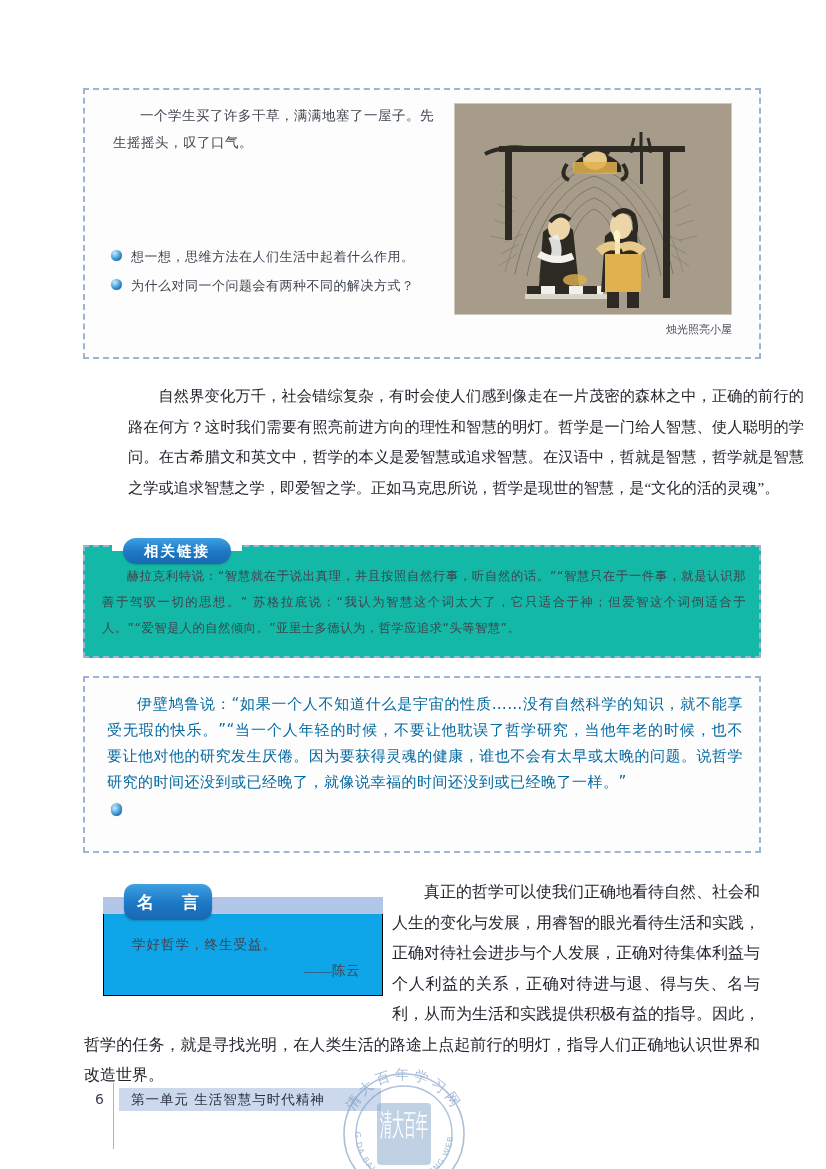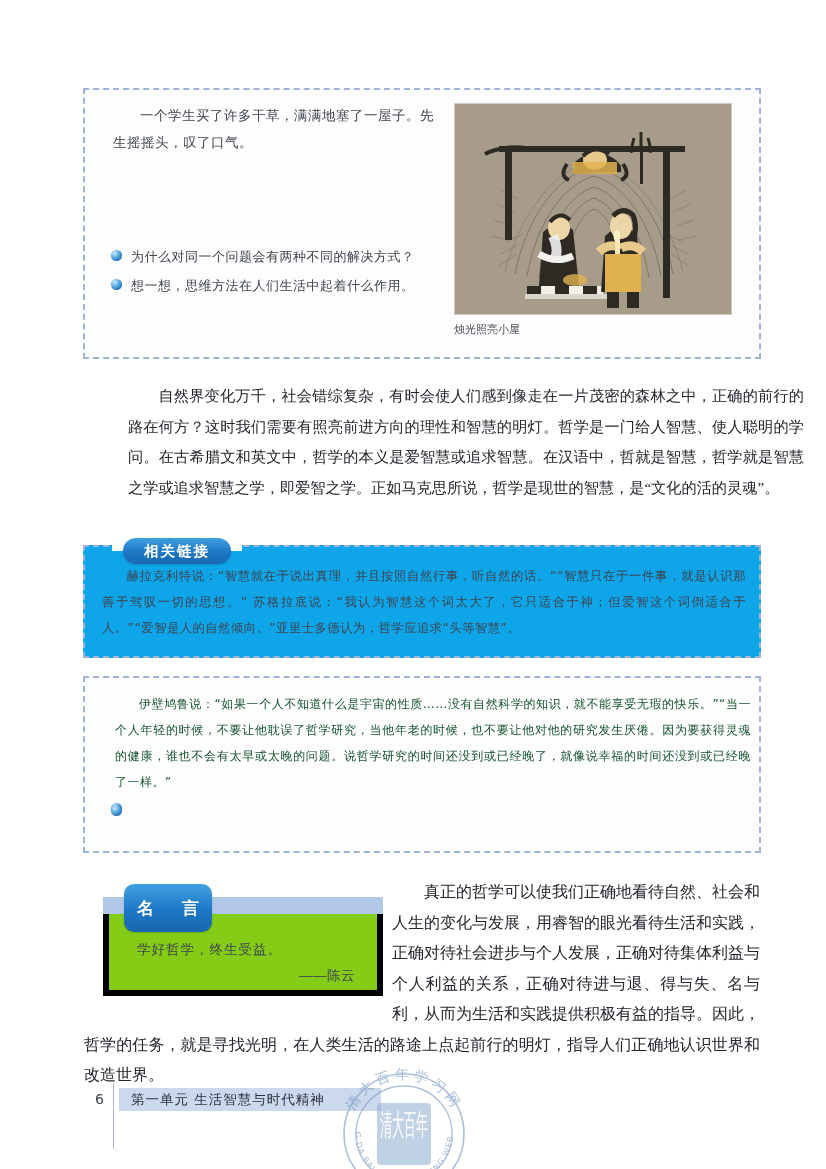--- a/index.html
+++ b/index.html
@@ -96,21 +96,21 @@
   .illus-frame {
     width: 278px;
     height: 212px;
     background: #a79c89;
     position: relative;
     overflow: hidden;
     border: 1px solid #cfc9bd;
     box-sizing: border-box;
   }
   .illus-caption {
-    text-align: left;
+    text-align: right;
     font-size: 11px;
     color: #4a4f59;
     margin-top: 7px;
     font-family: "DejaVu Sans", "Liberation Sans", sans-serif;
   }
 
   
   .body-para {
     position: absolute;
     font-size: 15.2px;
@@ -127,21 +127,21 @@
     margin-left: 48px;
   }
 
   
   #links-box {
     left: 83px;
     top: 545px;
     width: 678px;
     height: 113px;
     border: 2px dashed #9fb4d4;
-    background: #0ea5e9;
+    background: #14b8a6;
     box-sizing: border-box;
     position: absolute;
   }
   .badge-pill {
     position: absolute;
     z-index: 5;
     display: flex;
     align-items: center;
     justify-content: center;
     color: #ffffff;
@@ -183,84 +183,84 @@
 
   
   #epicurus-box {
     left: 83px;
     top: 676px;
     width: 678px;
     height: 177px;
   }
   .epicurus-text {
     position: absolute;
-    left: 30px;
+    left: 22px;
     top: 13px;
     width: 636px;
-    font-size: 12px;
+    font-size: 15px;
     line-height: 26px;
-    color: #14532d;
+    color: #0369a1;
     text-align: justify;
     text-indent: 2em;
   }
   .epicurus-questions {
     position: absolute;
     left: 24px;
     top: 118px;
     width: 640px;
     font-size: 12.6px;
     line-height: 25px;
     color: #3f444f;
   }
 
   
   #quote-box {
     position: absolute;
     left: 103px;
     top: 897px;
     width: 280px;
     height: 99px;
-    background: #84cc16;
-    border: 6px solid #000000;
+    background: #0ea5e9;
+    border: 1px solid #000000;
     box-sizing: border-box;
   }
   #quote-band {
     position: absolute;
     left: 103px;
     top: 897px;
     width: 280px;
     height: 17px;
     background: #b2c6e8;
   }
   #quote-badge {
     left: 124px;
     top: 884px;
     width: 88px;
-    height: 48px;
+    height: 36px;
     font-size: 17px;
     letter-spacing: 9px;
     text-indent: 9px;
     border-radius: 10px;
   }
   .quote-line {
     position: absolute;
     left: 28px;
     top: 38px;
     font-size: 13.5px;
     color: #3f444f;
     font-family: "DejaVu Sans", "Liberation Sans", sans-serif;
     letter-spacing: 1px;
   }
   .quote-author {
     position: absolute;
     right: 22px;
     top: 64px;
     font-size: 13.5px;
     color: #3f444f;
-    font-family: Liberation Sans, sans-serif;
+    font-family: Liberation Serif, serif;
   }
 
   
   #para-2 {
     position: absolute;
     left: 84px;
     top: 877px;
     width: 676px;
     font-size: 16px;
     line-height: 30.5px;
@@ -329,25 +329,25 @@
   <div class="dashed-box" id="story-box">
     <div class="story-inner">
 
       <div class="story-text hand">
         <p>一个学生买了许多干草，满满地塞了一屋子。先生摇摇头，叹了口气。</p>
       </div>
 
       <div class="story-questions hand">
         <div class="q-row">
           <span class="bullet"></span>
-          <span>为什么对同一个问题会有两种不同的解决方式？</span>
+          <span>想一想，思维方法在人们生活中起着什么作用。</span>
         </div>
         <div class="q-row">
           <span class="bullet"></span>
-          <span>想一想，思维方法在人们生活中起着什么作用。</span>
+          <span>为什么对同一个问题会有两种不同的解决方式？</span>
         </div>
       </div>
 
       <div class="illus-wrap">
         <div class="illus-frame">
           <svg viewBox="0 0 278 212" width="278" height="212">
             <rect x="0" y="0" width="278" height="212" fill="#a79c89"></rect>
 
             <g stroke="#6f6a5e" stroke-width="1" fill="none" opacity="0.75">
               <path d="M60 170 C72 110 105 70 139 62 C173 70 206 110 218 170"></path>

